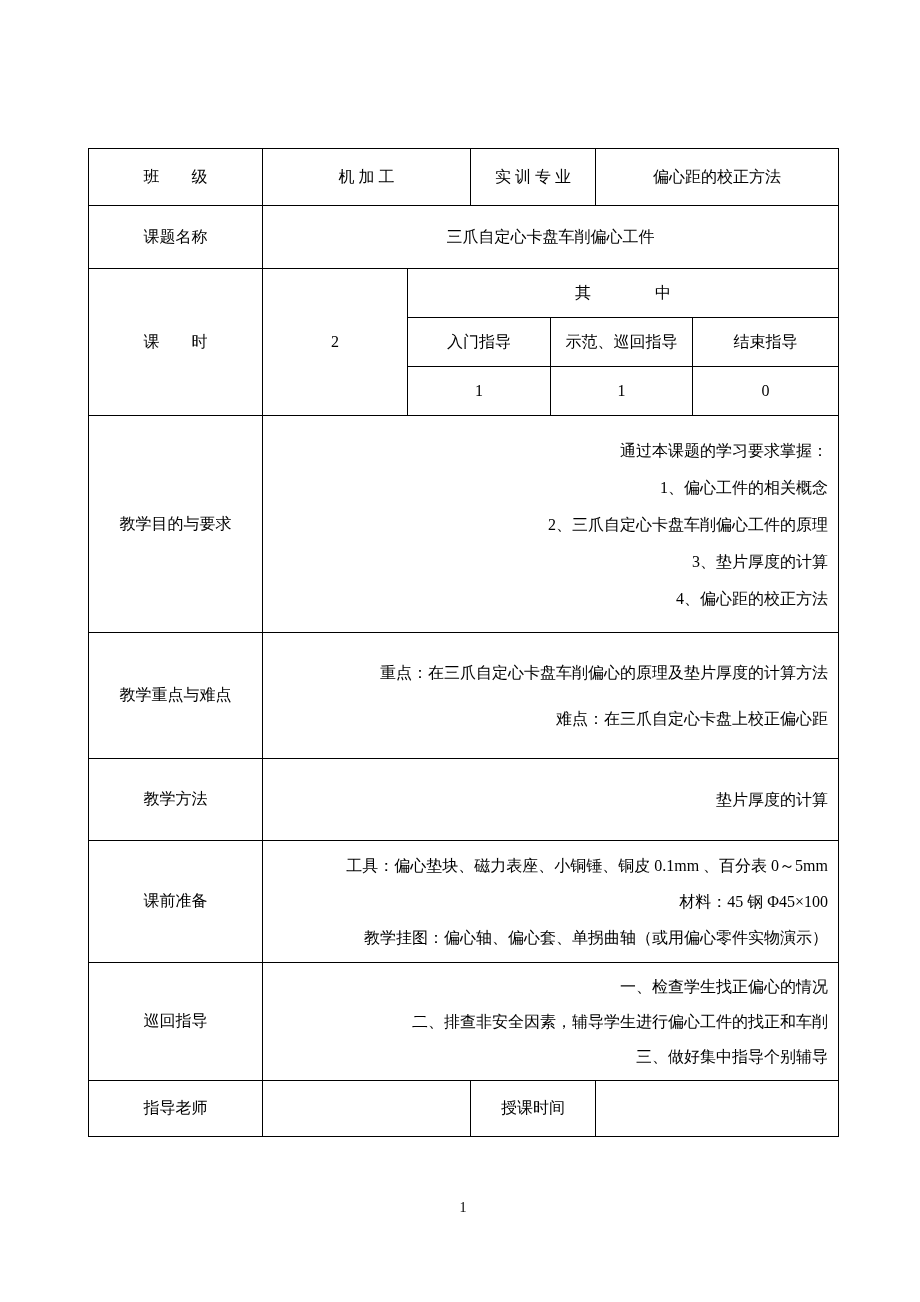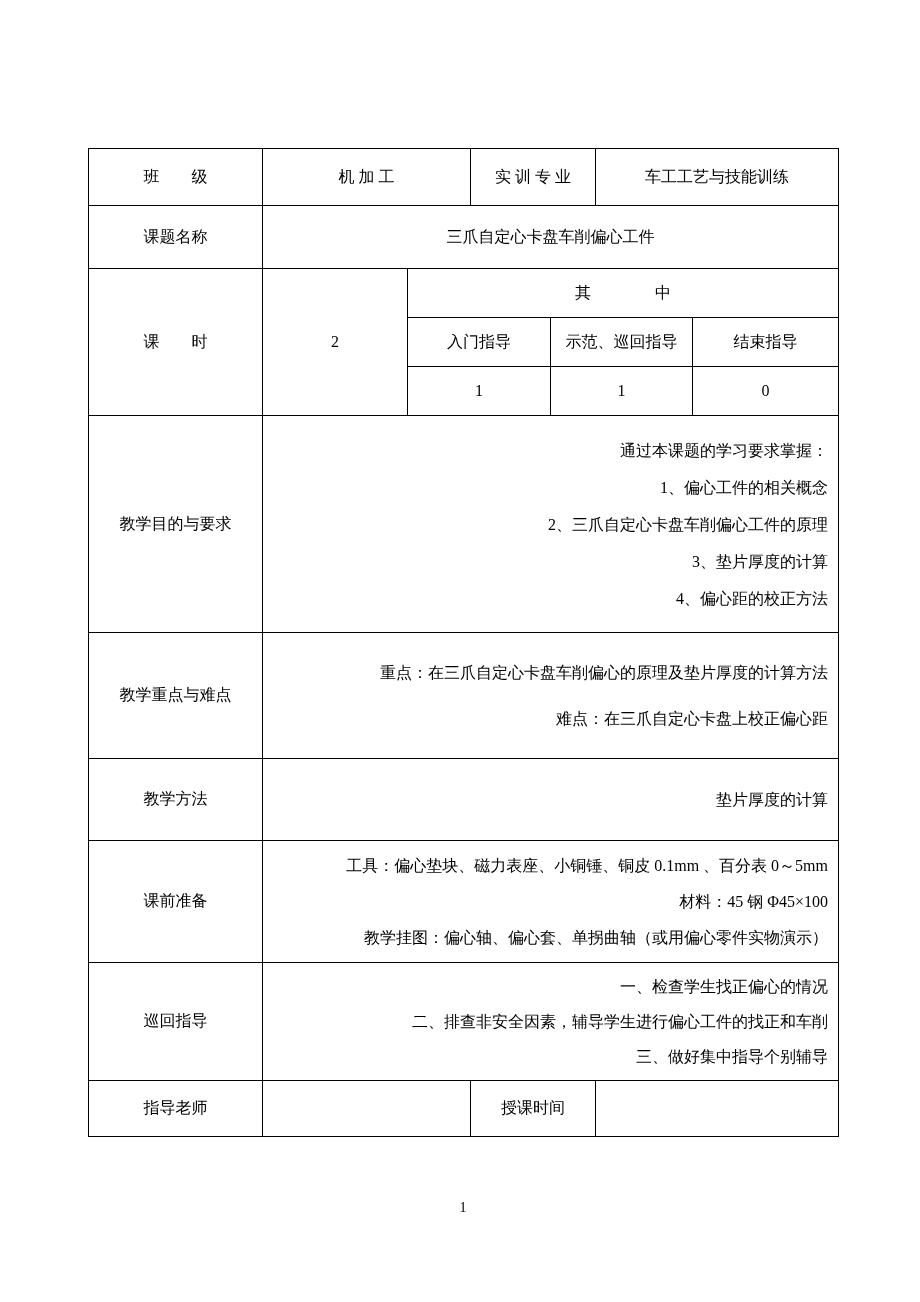--- a/index.html
+++ b/index.html
@@ -61,21 +61,21 @@
       <col style="width:45px">
       <col style="width:97px">
       <col style="width:146px">
     </colgroup>
 
     <tbody>
         <tr class="r1">
       <td class="c">班　　级</td>
       <td class="c" colspan="2">机 加 工</td>
       <td class="c" colspan="2">实 训 专 业</td>
-      <td class="c" colspan="2">车工工艺与技能训练</td>
+      <td class="c" colspan="2">偏心距的校正方法</td>
     </tr>
 
     <tr class="r2">
       <td class="c">课题名称</td>
       <td class="c" colspan="6">三爪自定心卡盘车削偏心工件</td>
     </tr>
 
     <tr class="r3a">
       <td class="c" rowspan="3">课　　时</td>
       <td class="c" rowspan="3">2</td>

